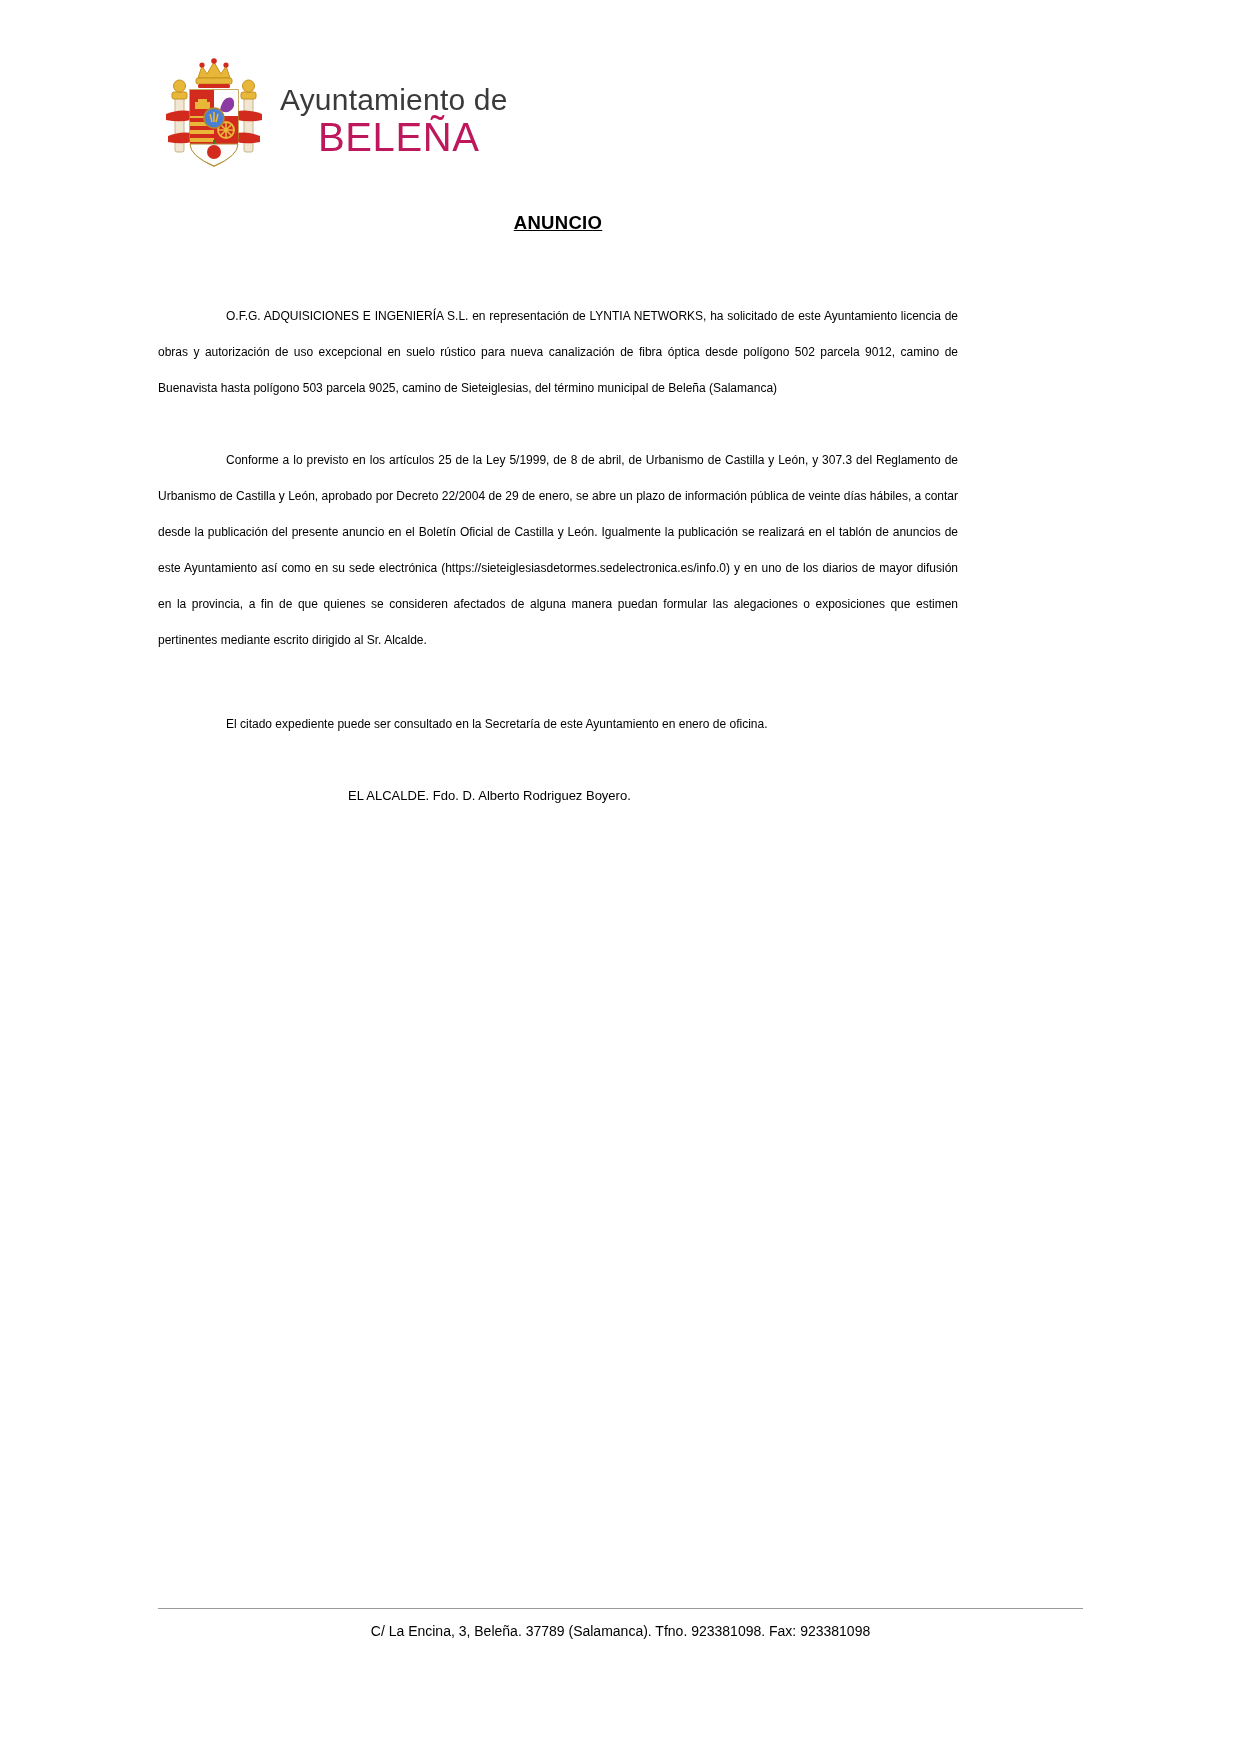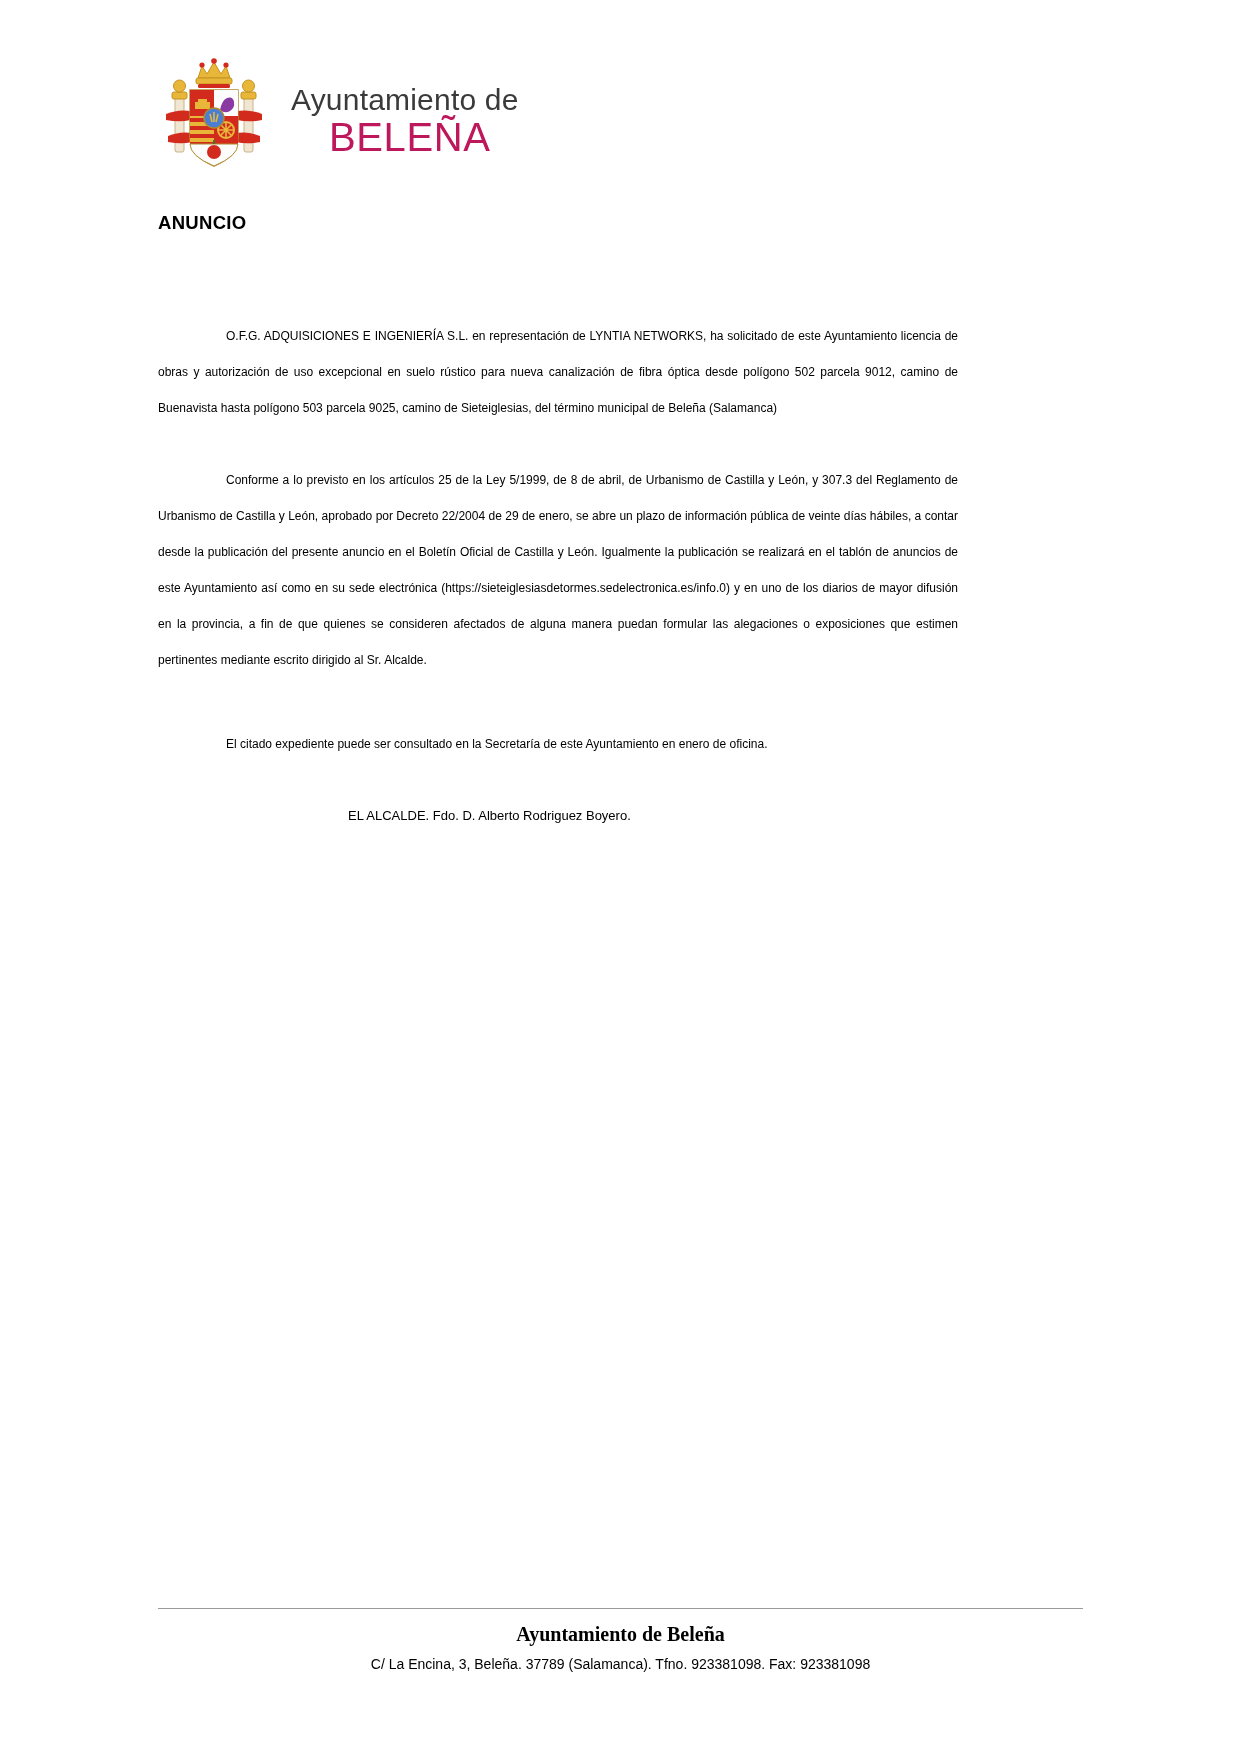--- a/index.html
+++ b/index.html
@@ -22,21 +22,21 @@
     padding: 0;
   }
 
   
   .letterhead {
     position: absolute;
     left: 162px;
     top: 52px;
     display: flex;
     align-items: center;
-    gap: 25px;
+    gap: 14px;
   }
   .crest {
     width: 104px;
     height: 124px;
     flex: 0 0 auto;
   }
   .wordmark {
     display: flex;
     flex-direction: column;
     justify-content: center;
@@ -60,24 +60,26 @@
 
   
   .doc {
     position: absolute;
     left: 158px;
     top: 212px;
     width: 800px;
   }
 
   .doc-title {
+    text-align: center;
     font-size: 18.5px;
     font-weight: bold;
+    text-decoration: underline;
     letter-spacing: .3px;
-    margin: 0 0 84px 0;
+    margin: 0 0 64px 0;
   }
 
   p.para {
     margin: 0 0 22px 0;
     font-size: 12px;
     line-height: 36px;
     text-align: justify;
     text-justify: inter-word;
     text-indent: 68px;
   }
@@ -198,17 +200,16 @@
     <div class="spacer-md"></div>
 
     <p class="para">El citado expediente puede ser consultado en la Secretaría de este Ayuntamiento en enero de oficina.</p>
     <div class="spacer-sm"></div>
 
     <p class="signature">EL ALCALDE. Fdo. D. Alberto Rodriguez Boyero.</p>
   </div>
 
   <div class="footer">
     <hr class="footer-rule">
-    <div class="footer-title">Ayuntamiento de Beleña</div>
     <div class="footer-address">C/ La Encina, 3, Beleña. 37789 (Salamanca). Tfno. 923381098. Fax: 923381098</div>
   </div>
 
 </div>
 
 </body></html>

